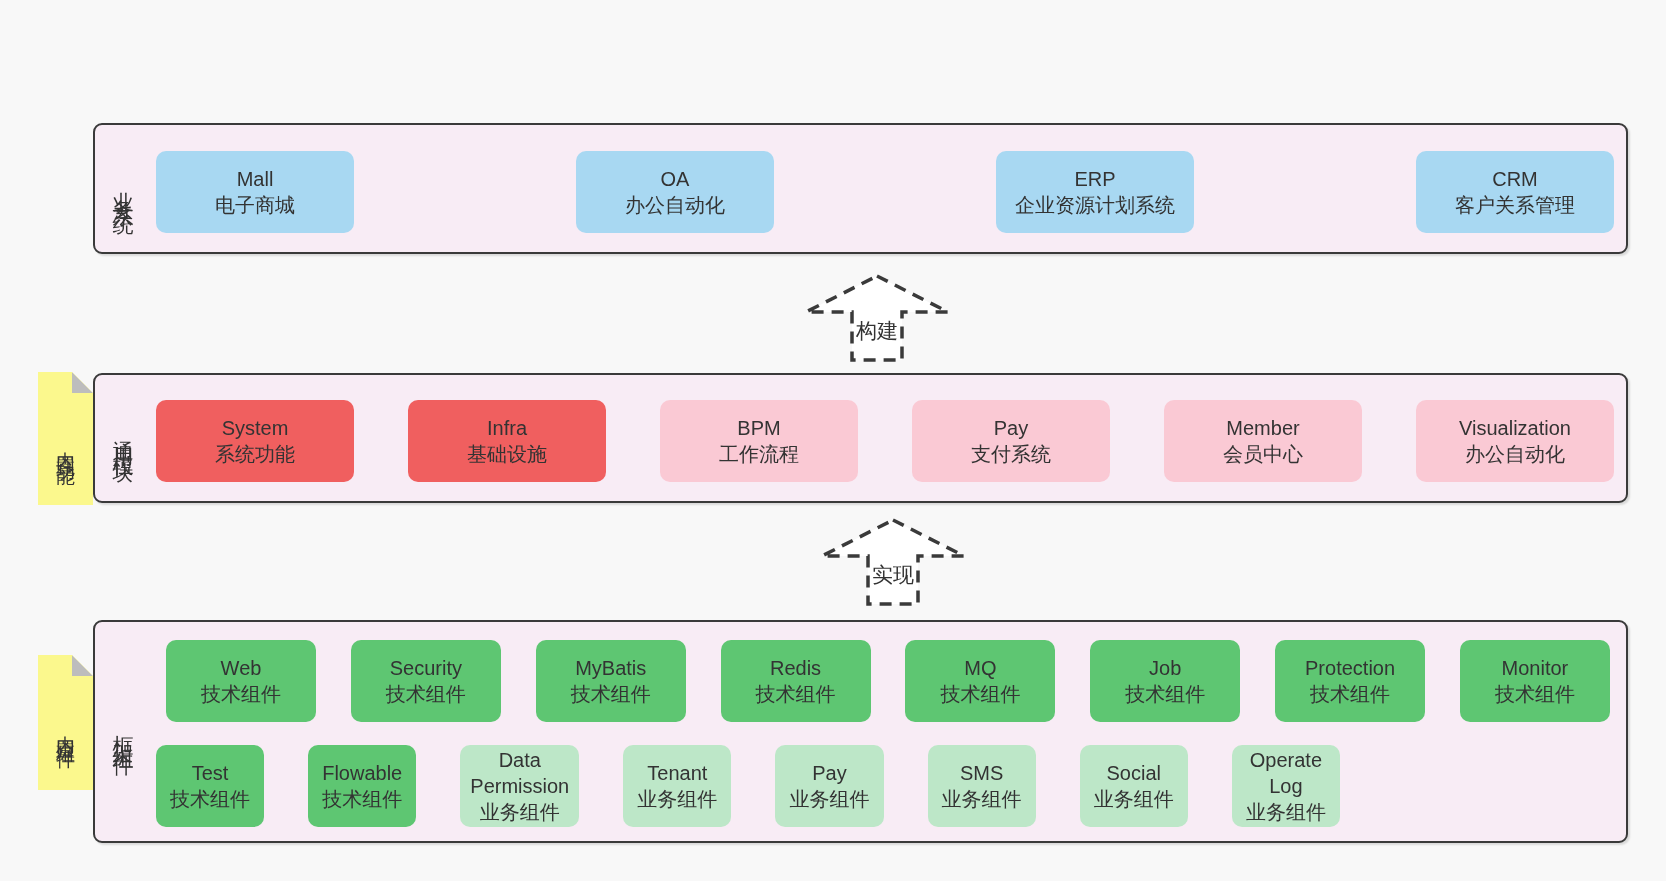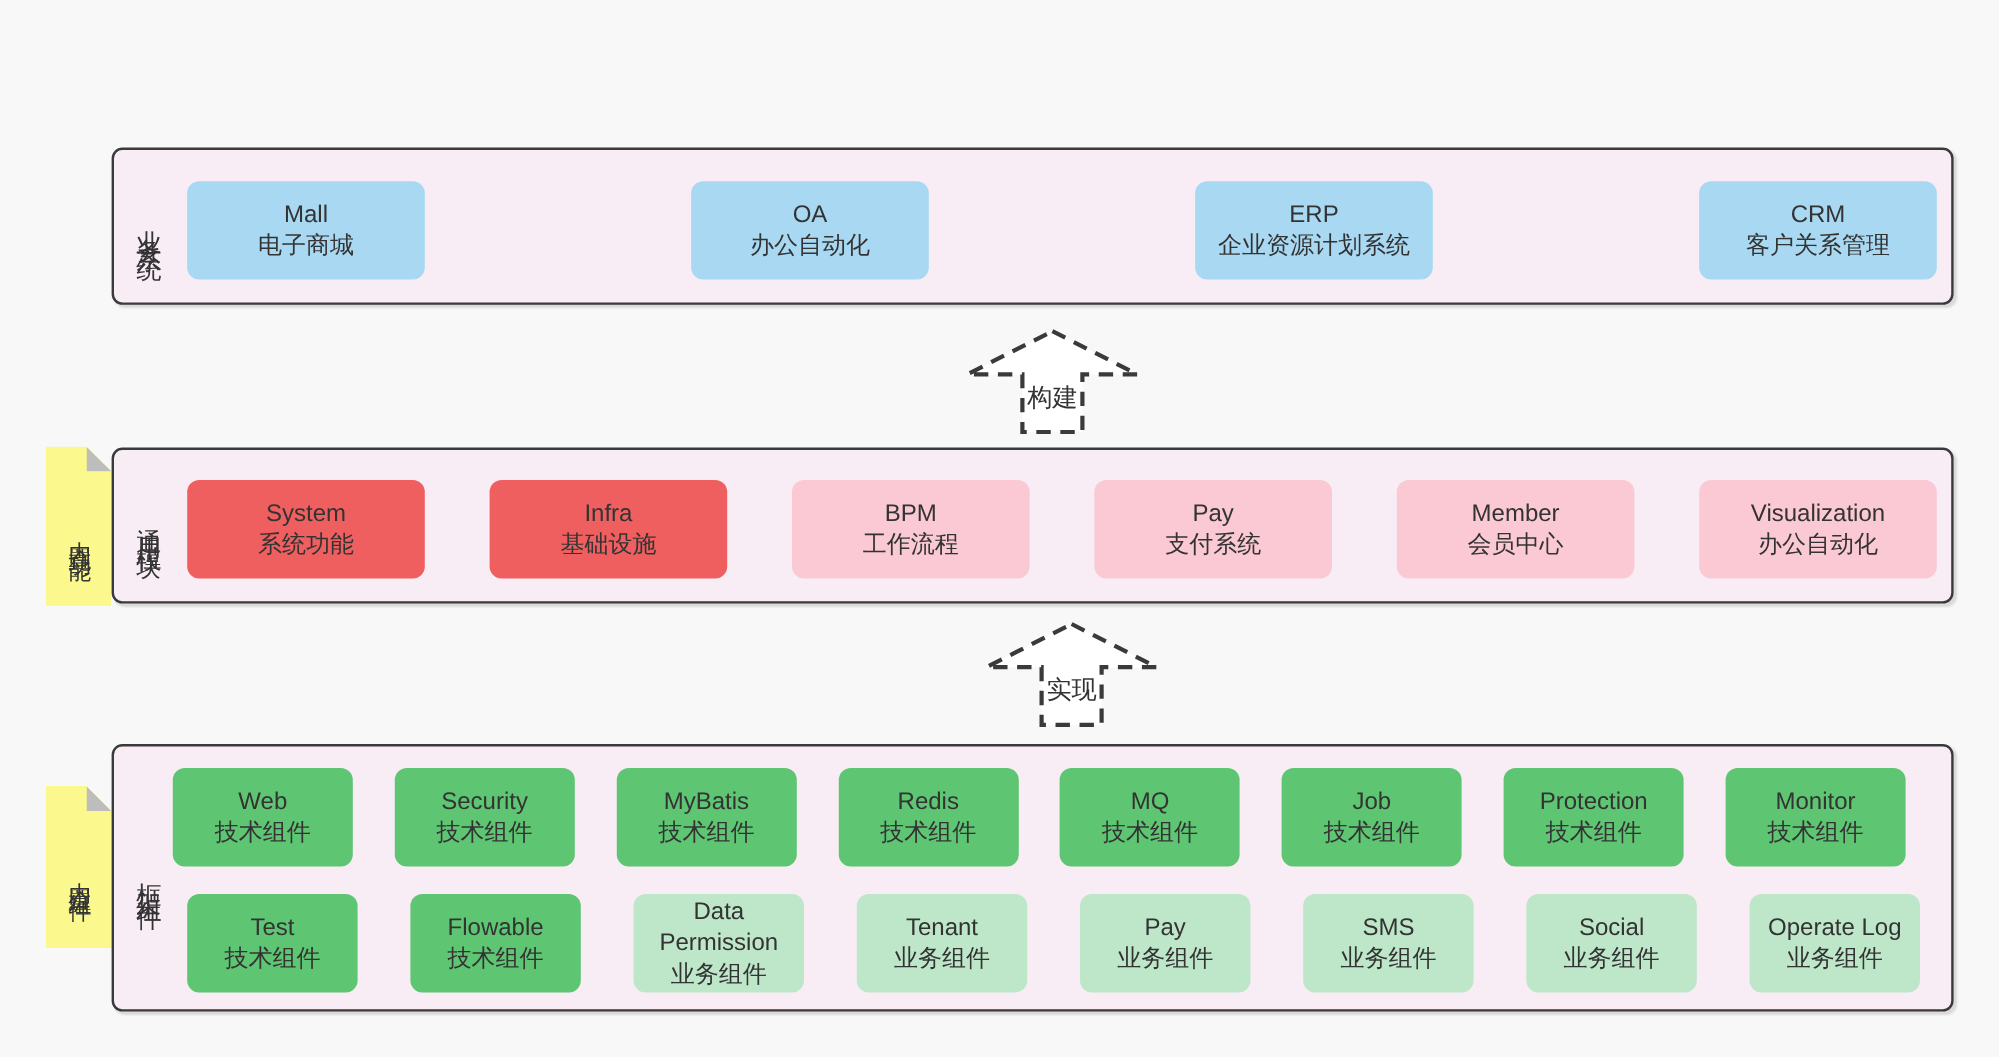--- a/index.html
+++ b/index.html
@@ -154,21 +154,21 @@
   </div>
 
   <div class="sticky" style="left:38px;top:655px;height:135px;">
     <div class="sticky-fold"></div>
     <div class="sticky-text">内置组件</div>
   </div>
   <section class="panel" style="left:93px;top:620px;width:1535px;height:223px;">
     <div class="v-label">
       <span>框架组件</span>
     </div>
-    <div class="row row8" style="left:49px;top:18px;width:1444px;">
+    <div class="row row8" style="left:71px;top:18px;width:1444px;">
         <div class="box green">
           <div class="box-title">Web</div>
           <div class="box-sub">技术组件</div>
         </div>
         <div class="box green">
           <div class="box-title">Security</div>
           <div class="box-sub">技术组件</div>
         </div>
         <div class="box green">
           <div class="box-title">MyBatis</div>
@@ -188,21 +188,21 @@
         </div>
         <div class="box green">
           <div class="box-title">Protection</div>
           <div class="box-sub">技术组件</div>
         </div>
         <div class="box green">
           <div class="box-title">Monitor</div>
           <div class="box-sub">技术组件</div>
         </div>
       </div>
-    <div class="row row8" style="left:61px;top:123px;width:1444px;gap:44px;">
+    <div class="row row8" style="left:61px;top:123px;width:1184px;gap:44px;">
         <div class="box green">
           <div class="box-title">Test</div>
           <div class="box-sub">技术组件</div>
         </div>
         <div class="box green">
           <div class="box-title">Flowable</div>
           <div class="box-sub">技术组件</div>
         </div>
         <div class="box light_green">
           <div class="box-title">Data Permission</div>

